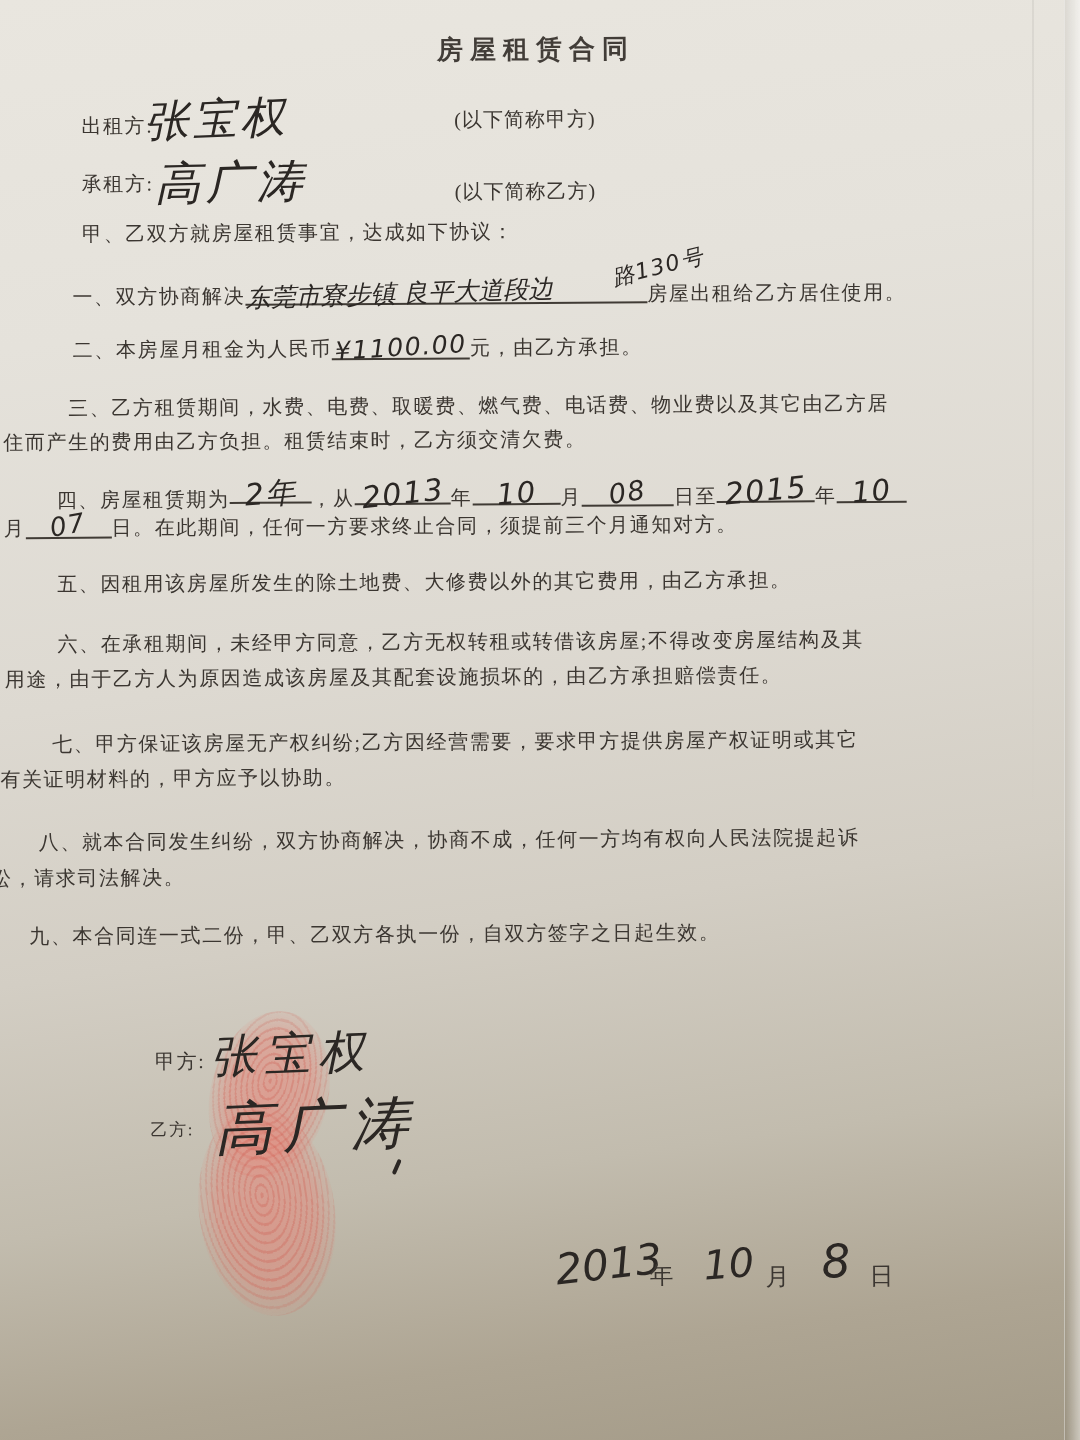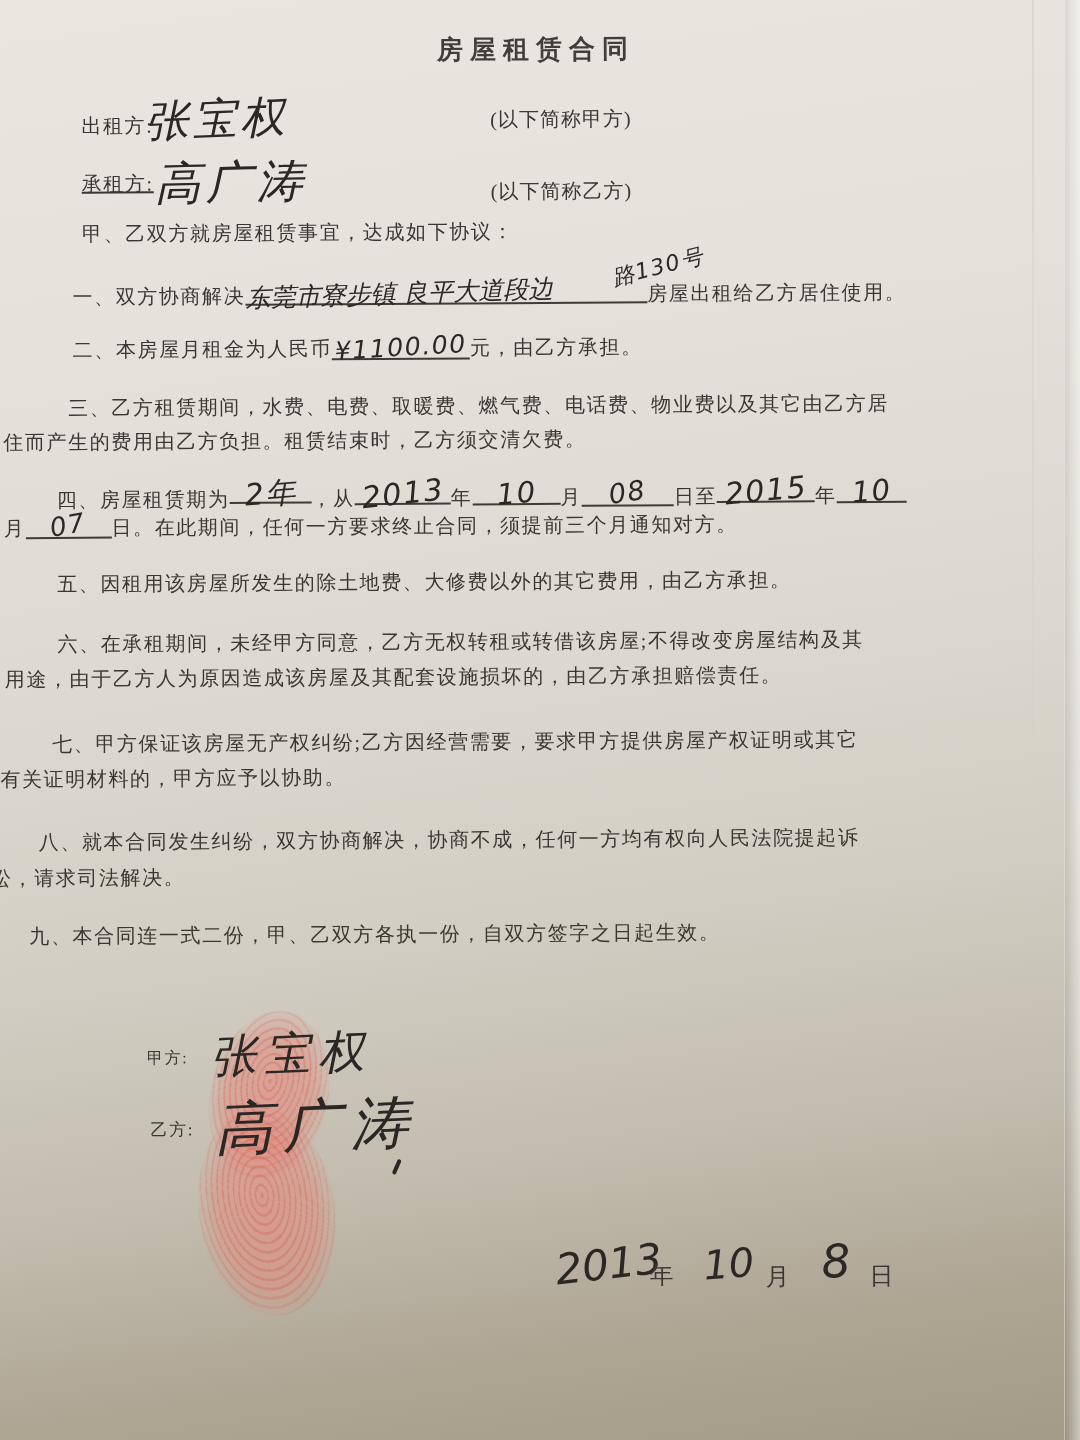--- a/index.html
+++ b/index.html
@@ -38,21 +38,21 @@
   }
   .line { position: absolute; white-space: nowrap; }
   .printed {
     font-size: 20px; letter-spacing: 1.6px; color: #3b3631;
   }
   .title {
     left: 0; width: 100%; text-align: center;
     font-size: 26px; font-weight: bold; letter-spacing: 7px;
     color: #423d38;
   }
-  .note { font-size: 20px; letter-spacing: 1px; margin-left: 36px; }
+  .note { font-size: 20px; letter-spacing: 1px; }
   .hand {
     font-family: "DejaVu Sans", sans-serif;
     font-style: italic;
     color: #2b2724;
     display: inline-block;
   }
   .blank {
     display: inline-block;
     border-bottom: 2px solid #403b35;
     text-align: center;
@@ -96,21 +96,21 @@
   <div class="content">
 
     <div class="line title" style="top:32px;">房屋租赁合同</div>
 
     <div class="line printed" style="left:85px; top:110px;">出租方:</div>
     <div class="line" style="left:148px; top:88px;">
       <span class="hand" style="font-size:44px; letter-spacing:4px; transform:rotate(-2deg);">张宝权</span>
     </div>
     <div class="line note" style="left:458px; top:106px;">(以下简称甲方)</div>
 
-    <div class="line printed" style="left:85px; top:168px;text-decoration:underline;">承租方:</div>
+    <div class="line printed" style="left:85px; top:168px;">承租方:</div>
     <div class="line" style="left:158px; top:150px;">
       <span class="hand" style="font-size:46px; letter-spacing:5px; transform:rotate(-1deg);">高广涛</span>
     </div>
     <div class="line note" style="left:458px; top:178px;">(以下简称乙方)</div>
 
     <div class="line printed" style="left:85px; top:218px;">甲、乙双方就房屋租赁事宜，达成如下协议：</div>
 
     <div class="line printed" style="left:75px; top:280px;">
       <span>一、双方协商解决</span><span class="blank" style="min-width:352px;"><span class="hand" style="font-size:25px; letter-spacing:0; transform:rotate(-1.5deg); top:-4px;">东莞市寮步镇 良平大道段边</span><span class="hand addr-super">路130号</span></span><span>房屋出租给乙方居住使用。</span>
     </div>
@@ -138,21 +138,21 @@
     <div class="line printed" style="left:0px; top:763px;">有关证明材料的，甲方应予以协助。</div>
 
     <div class="line printed" style="left:38px; top:826px;">八、就本合同发生纠纷，双方协商解决，协商不成，任何一方均有权向人民法院提起诉</div>
     <div class="line printed" style="left:-10px; top:862px;">讼，请求司法解决。</div>
 
     <div class="line printed" style="left:28px; top:920px;">九、本合同连一式二份，甲、乙双方各执一份，自双方签字之日起生效。</div>
 
     <div class="fp fp-a"></div>
     <div class="fp fp-b"></div>
 
-    <div class="line printed" style="left:145px; top:1046px; font-size:16px;">甲方:</div>
+    <div class="line printed" style="left:153px; top:1046px; font-size:20px;">甲方:</div>
     <div class="line" style="left:208px; top:1022px;">
       <span class="hand" style="font-size:46px; letter-spacing:8px; transform:rotate(-2deg);">张宝权</span>
     </div>
 
     <div class="line printed" style="left:148px; top:1116px; font-size:17px;">乙方:</div>
     <div class="line" style="left:212px; top:1086px;">
       <span class="hand" style="font-size:58px; letter-spacing:10px; transform:rotate(-2deg);">高广涛</span>
     </div>
     <div class="ink-dot" style="left:392px; top:1158px;"></div>
 

